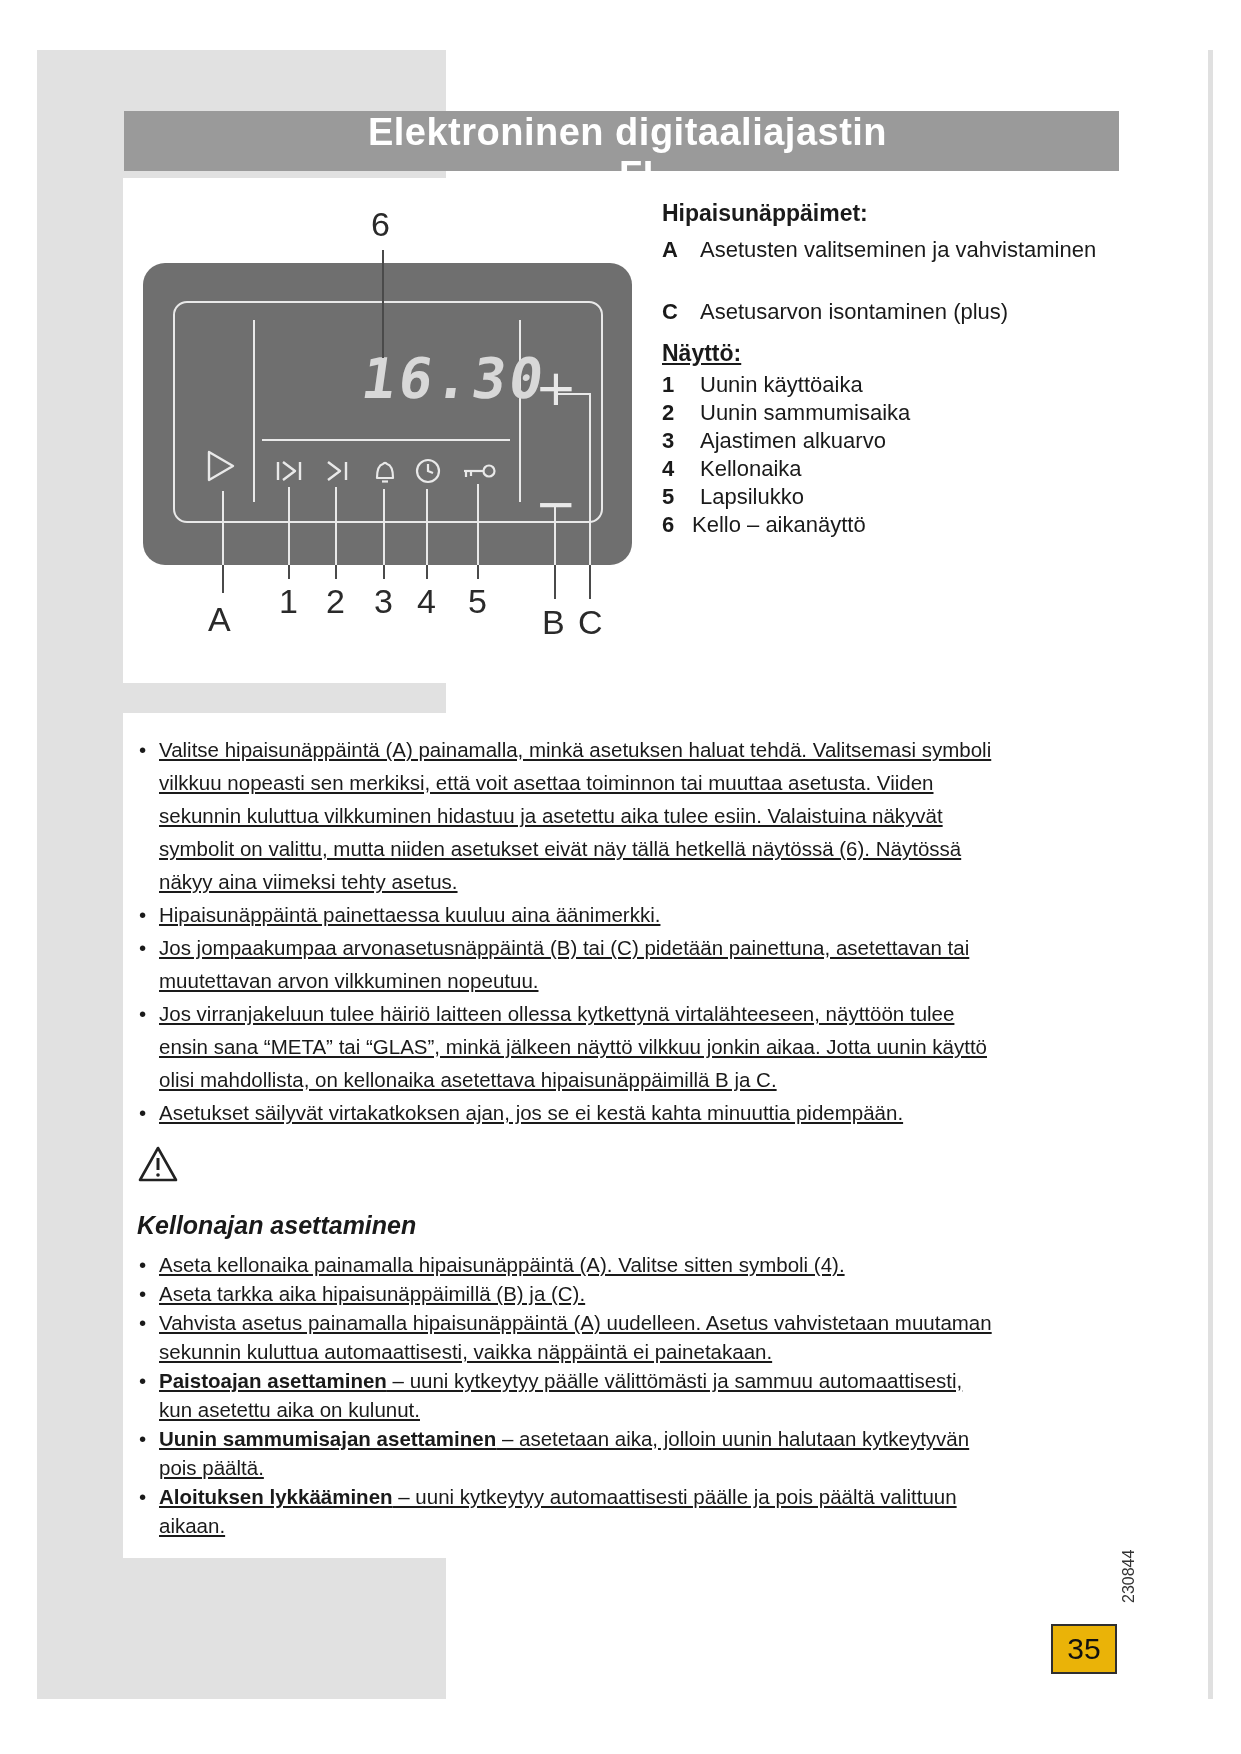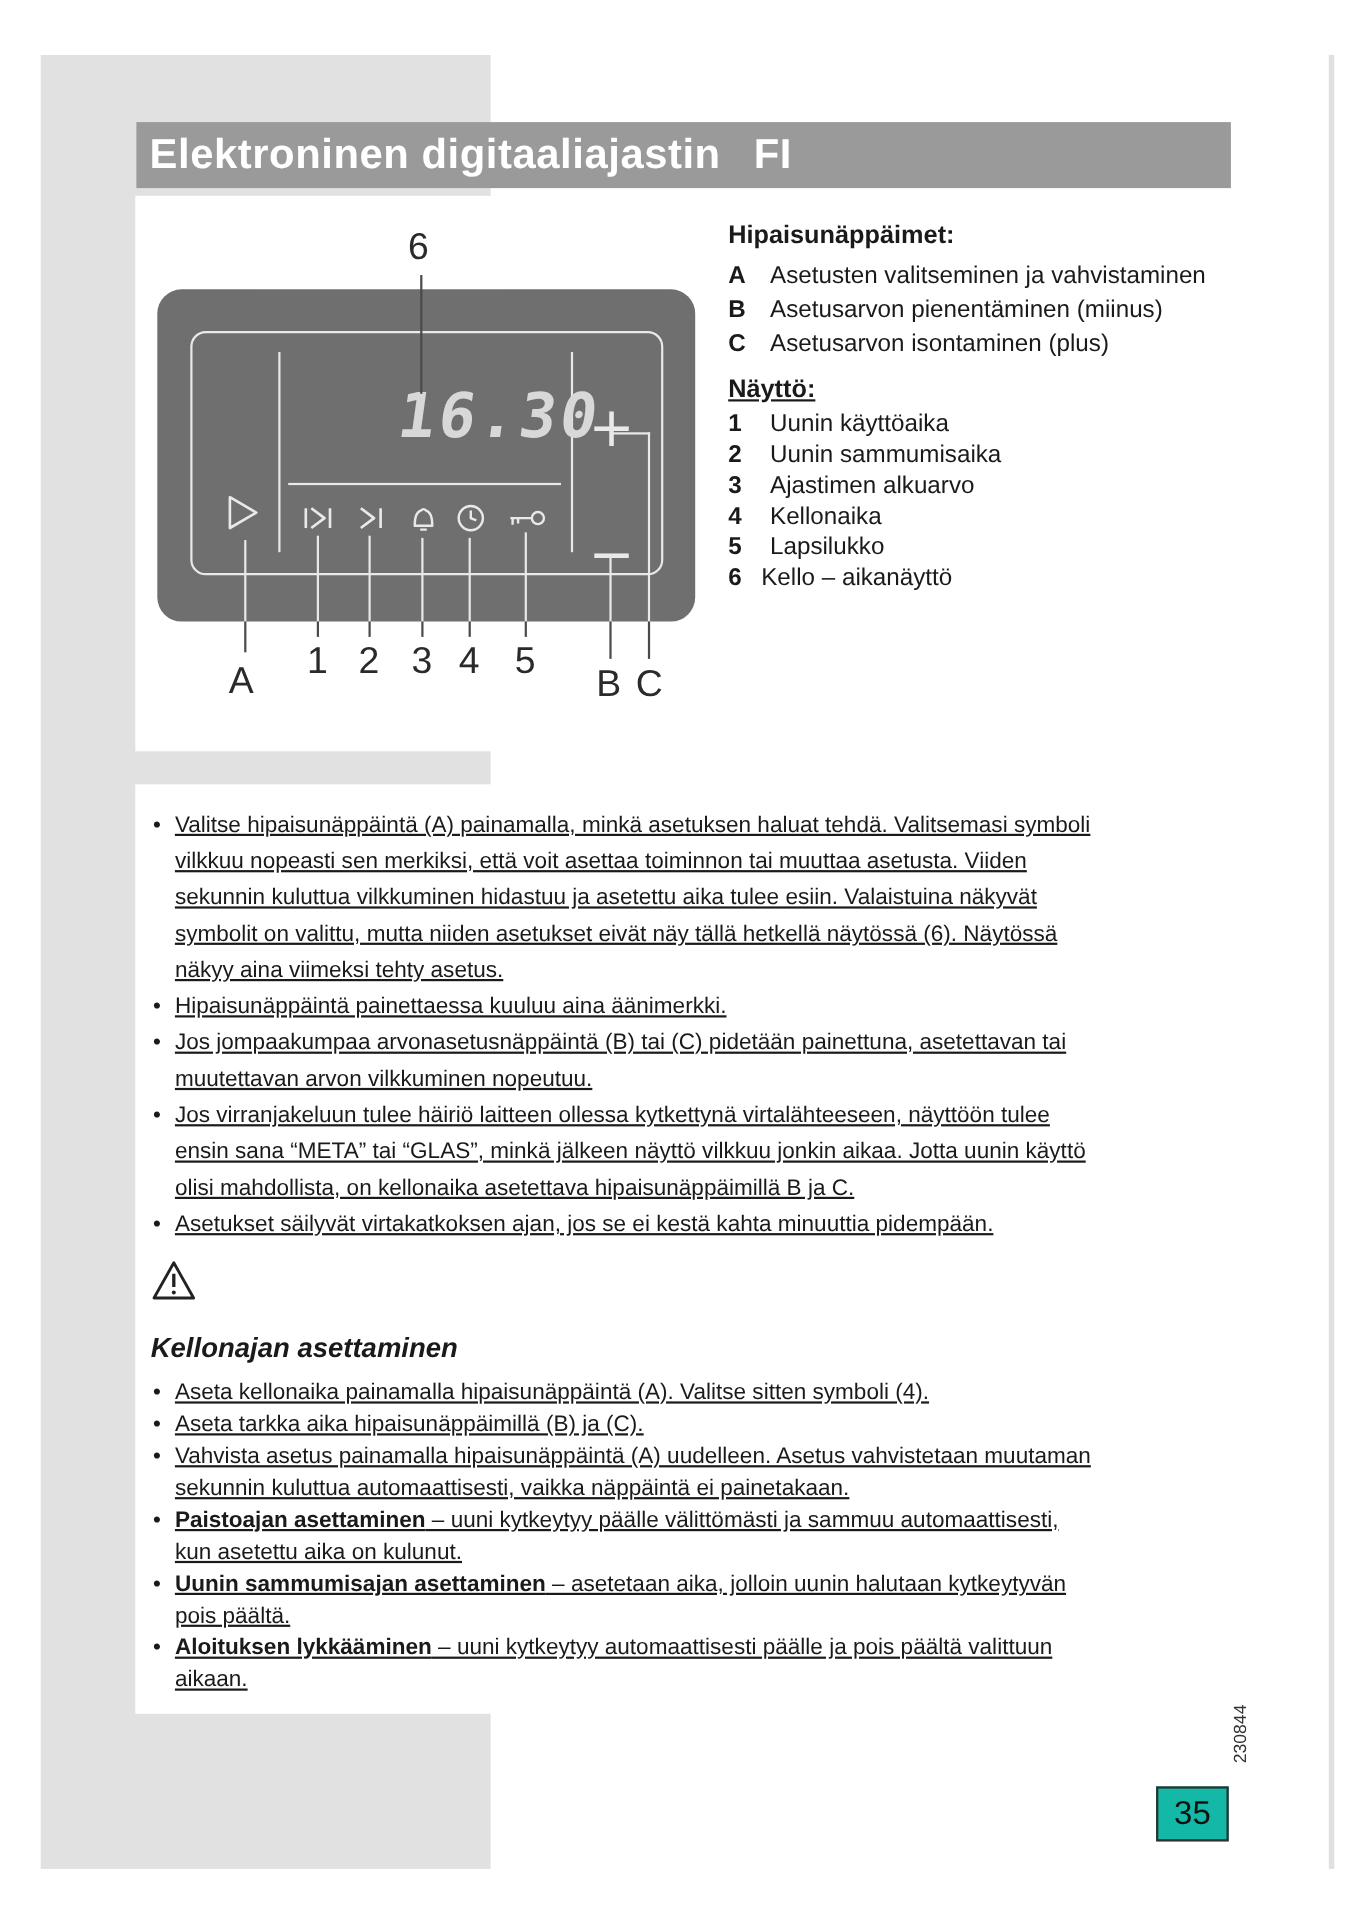--- a/index.html
+++ b/index.html
@@ -1,18 +1,18 @@
 <!DOCTYPE html>
 <html><head>
 <meta charset="utf-8">
 <style>
   html,body{margin:0;padding:0;background:#ffffff;}
   #page{position:relative;width:1241px;height:1754px;background:#ffffff;overflow:hidden;
         font-family:"Liberation Sans", sans-serif;color:#1a1a1a;}
-  .abs{position:absolute;}
+  .abs{position:absolute;flex-direction:column;}
 
   
   #gray-block{left:37px;top:50px;width:409px;height:1649px;background:#e1e1e1;}
   #right-strip{left:1208px;top:50px;width:5px;height:1649px;background:#e0e0e0;}
 
   
   #title-bar{left:124px;top:111px;width:995px;height:60px;background:#9a9a9a;
              display:flex;align-items:center;}
   #title-bar .t{color:#ffffff;font-weight:bold;font-size:38px;letter-spacing:0.5px;
                 white-space:pre;margin-left:12px;}
@@ -58,21 +58,21 @@
   ul.small li{line-height:29px;}
   #warning-row{display:flex;align-items:flex-start;margin:16px 0 0 0;}
   #warning-row .wtext{font-weight:bold;font-size:20.5px;line-height:26px;margin-left:16px;padding-top:6px;}
   #clock-heading{font-size:25px;font-weight:bold;font-style:italic;margin:24px 0 10px 0;}
   #program-heading{font-size:21px;font-weight:bold;margin:20px 0 2px 0;line-height:29px;}
 
   
   #doc-code{left:1102px;top:1548px;width:60px;height:60px;}
   #doc-code span{position:absolute;left:0;top:0;display:block;transform:rotate(-90deg) translate(-55px,18px);
       transform-origin:0 0;font-size:16px;color:#333;white-space:nowrap;}
-  #page-box{left:1051px;top:1624px;width:62px;height:46px;border:2px solid #2f2f2f;background:#14b8a6;
+  #page-box{left:1051px;top:1624px;width:62px;height:46px;border:2px solid #2f2f2f;background:#eab308;
       display:flex;align-items:center;justify-content:center;font-size:30px;color:#111;}
 </style>
 </head>
 <body>
 
 <div id="page">
 
   <div class="abs" id="gray-block"></div>
   <div class="abs" id="right-strip"></div>
 
@@ -163,23 +163,20 @@
   <div class="clabel" style="left:374px;top:582px;">3</div>
   <div class="clabel" style="left:417px;top:582px;">4</div>
   <div class="clabel" style="left:468px;top:582px;">5</div>
   <div class="clabel" style="left:542px;top:603px;">B</div>
   <div class="clabel" style="left:578px;top:603px;">C</div>
 
   <div class="legend-h" style="top:200px;">Hipaisunäppäimet:</div>
   <div class="legend-row" style="top:237px;">
     <b>A</b><span>Asetusten valitseminen ja vahvistaminen</span>
   </div>
-  <div class="legend-row" style="top:268px;">
-    <b>B</b><span>Asetusarvon pienentäminen (miinus)</span>
-  </div>
   <div class="legend-row" style="top:299px;">
     <b>C</b><span>Asetusarvon isontaminen (plus)</span>
   </div>
 
   <div class="legend-h" style="top:340px;text-decoration:underline;">Näyttö:</div>
   <div class="legend-row" style="top:372px;">
     <b>1</b><span>Uunin käyttöaika</span>
   </div>
   <div class="legend-row" style="top:400px;">
     <b>2</b><span>Uunin  sammumisaika</span>

